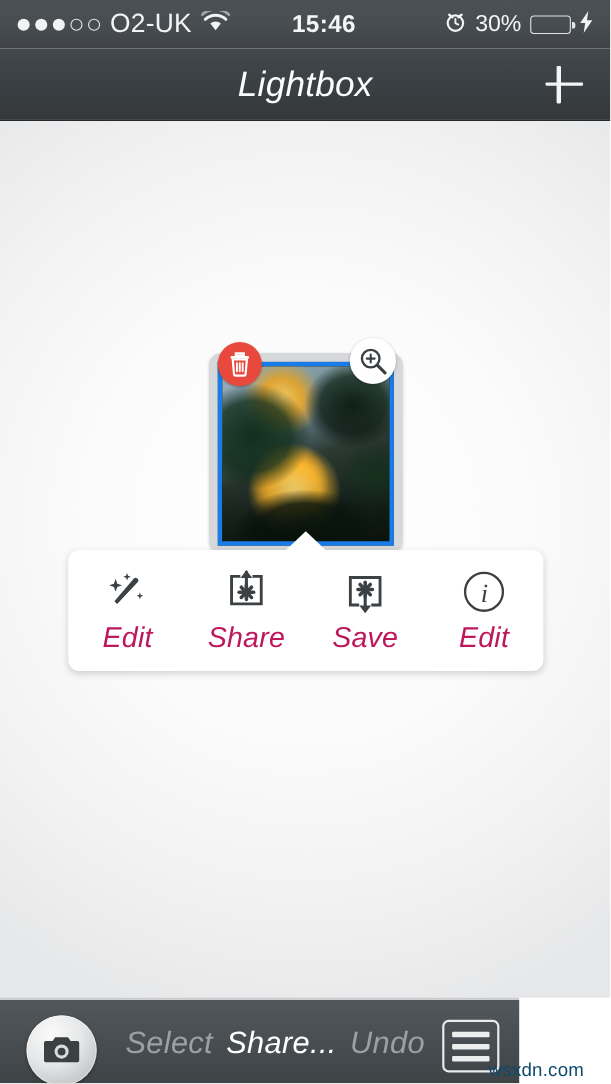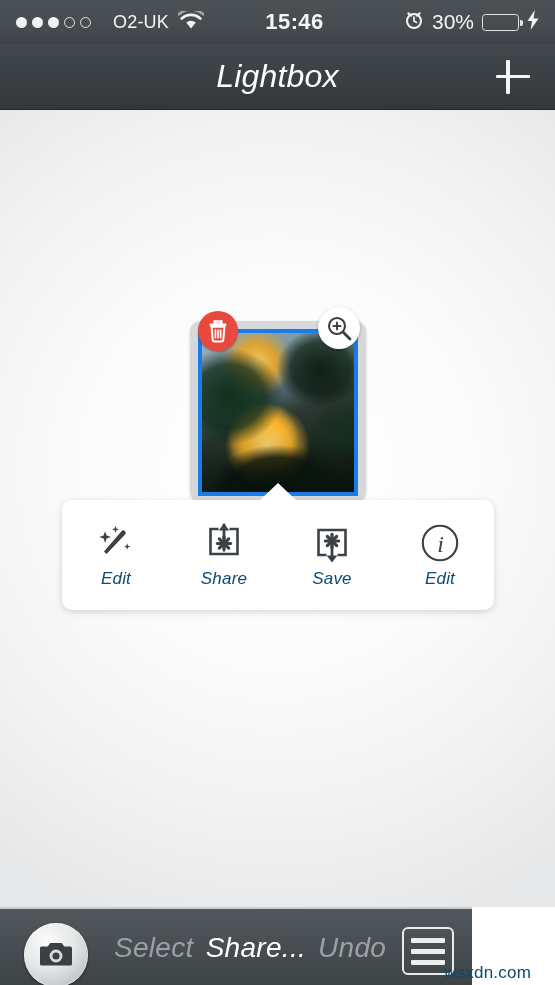--- a/index.html
+++ b/index.html
@@ -46,24 +46,23 @@
   }
   .sig-dot {
     width: 11px;
     height: 11px;
     border-radius: 50%;
     box-sizing: border-box;
   }
   .sig-dot.filled { background: #f1f2f3; }
   .sig-dot.empty { background: transparent; border: 1.6px solid #e7e9ea; }
   .carrier {
-    font-size: 18px;
+    font-size: 24px;
     letter-spacing: 0.2px;
     color: #f3f4f5;
-    margin-left: 13px;
   }
   .wifi-icon { display: block; }
   .sb-center {
     position: absolute;
     left: 0; right: 0;
     text-align: center;
     font-size: 22px;
     font-weight: bold;
     letter-spacing: 0.4px;
     color: #f4f5f6;
@@ -293,23 +292,23 @@
     cursor: pointer;
     height: 100%;
   }
   .pop-icon {
     height: 44px;
     display: flex;
     align-items: center;
     justify-content: center;
   }
   .pop-label {
-    font-size: 17px;
+    font-size: 26px;
     font-style: italic;
-    color: #0c4a6e;
+    color: #be185d;
     letter-spacing: 0.2px;
   }
 
   
   .toolbar {
     position: absolute;
     left: 0;
     top: 907px;
     width: 472px;
     height: 78px;

